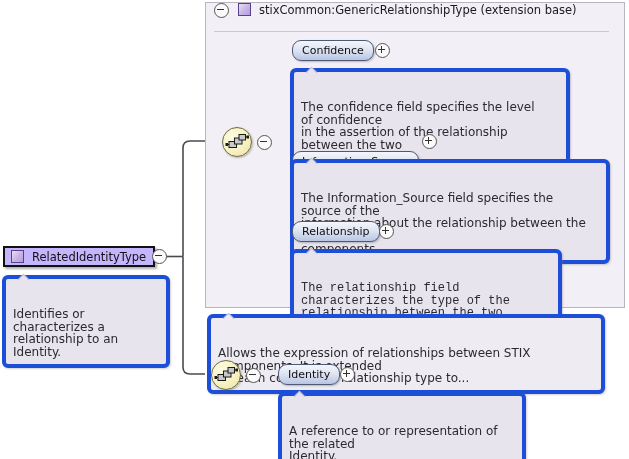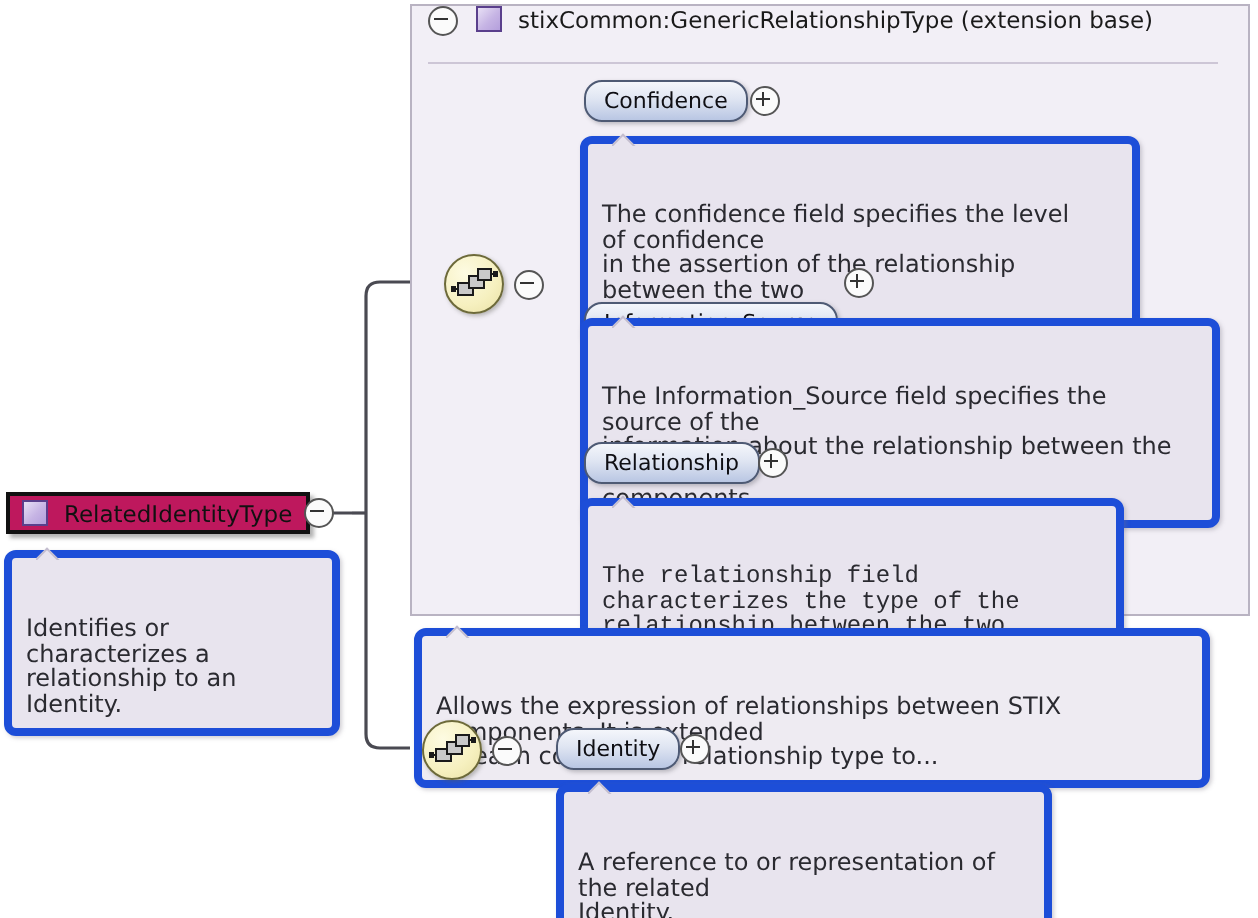--- a/index.html
+++ b/index.html
@@ -152,21 +152,21 @@
     border: 1px solid #6d6a3a;
     background: radial-gradient(circle at 34% 30%, #fdfbe2 0%, #f6f0bf 60%, #e9e0a4 100%);
     box-shadow: 1px 1px 2px rgba(90,90,80,0.4);
   }
 
   
   .root-box {
     position: absolute;
     box-sizing: border-box;
     border: 2px solid #111111;
-    background: #be185d;
+    background: #c4b5fd;
     height: 21px;
     display: flex;
     align-items: center;
     padding: 0 6px;
     box-shadow: 2px 2px 2px rgba(60,60,60,0.4);
   }
   .root-label {
     font-size: 11.5px;
     color: #111;
     margin-left: 8px;

